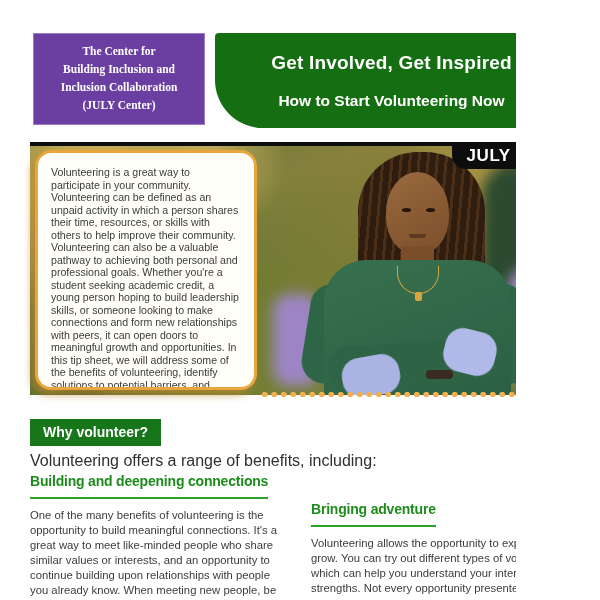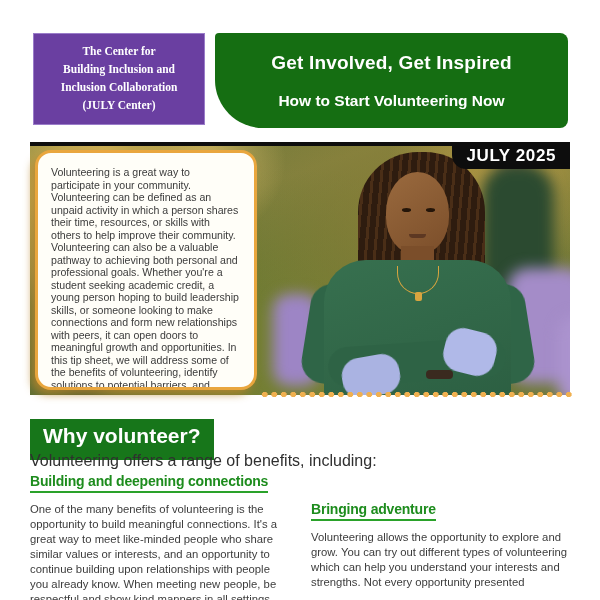--- a/index.html
+++ b/index.html
@@ -1,18 +1,18 @@
 <!DOCTYPE html>
 <html><head>
 <meta charset="utf-8">
 <style>
   * { margin:0; padding:0; box-sizing:border-box; }
   html,body { width:600px; height:600px; background:#ffffff; overflow:hidden;
               font-family:"Liberation Sans", sans-serif; }
-  .page { position:relative; width:600px; height:600px; background:#fff; overflow:hidden;text-decoration:underline; }
+  .page { position:relative; width:516px; height:600px; background:#fff; overflow:hidden;text-decoration:underline; }
 
   
   .org-box { position:absolute; left:33px; top:33px; width:172px; height:92px;
              background:#6a3fa1; border:1px solid #9a7cc9;
              display:flex; flex-direction:column; justify-content:center; align-items:center;
              text-align:center; color:#fff;
              font-family:"Liberation Serif", serif; font-weight:bold;
              font-size:11.5px; line-height:1.55; }
   .title-box { position:absolute; left:215px; top:33px; width:353px; height:95px;
                background:#156e12; border-radius:4px 8px 8px 48px;
@@ -70,26 +70,26 @@
                 background:#fffef8; border:3px solid #e9a63e; border-radius:16px;
                 padding:13px 13px; z-index:4; overflow:hidden;
                 box-shadow:-4px 5px 9px -1px rgba(186,134,44,.8); }
   .intro-card p { font-size:10.6px; line-height:1.18; color:#3b3b3b; }
   .dotted-strip { position:absolute; left:230px; right:-2px; bottom:-4px; height:9px; z-index:6;
                   background-image:radial-gradient(circle,#f0b050 2.6px,transparent 3px);
                   background-size:9.5px 9px; background-position:0 50%; background-repeat:repeat-x; }
 
   
   .why-banner { position:absolute; left:30px; top:419px; background:#17761a; color:#fff;
-                font-weight:800; font-size:21px; padding:5px 13px 12px; }
+                font-weight:800; font-size:14px; padding:5px 13px 6px; }
   .lead { position:absolute; left:30px; top:452px; font-size:16px; color:#2f2f2f; }
   .columns { position:absolute; left:30px; top:472px; width:540px; display:flex; gap:22px; }
   .col { width:259px; }
   .sec-h { font-size:14px; font-weight:800; color:#1d8c1d; letter-spacing:-.2px;
-           border-bottom:2.5px solid #2aa22a; padding-bottom:2px; margin-bottom:9px;
+           border-bottom:2.5px solid #2aa22a; padding-bottom:8px; margin-bottom:9px;
            display:inline-block; white-space:nowrap; }
   .body-p { font-size:11.3px; line-height:1.33; color:#3c3c3c; }
   .mt { margin-top:29px; }
 </style>
 </head>
 <body>
 
 <div class="page">
 
   <div class="org-box">

